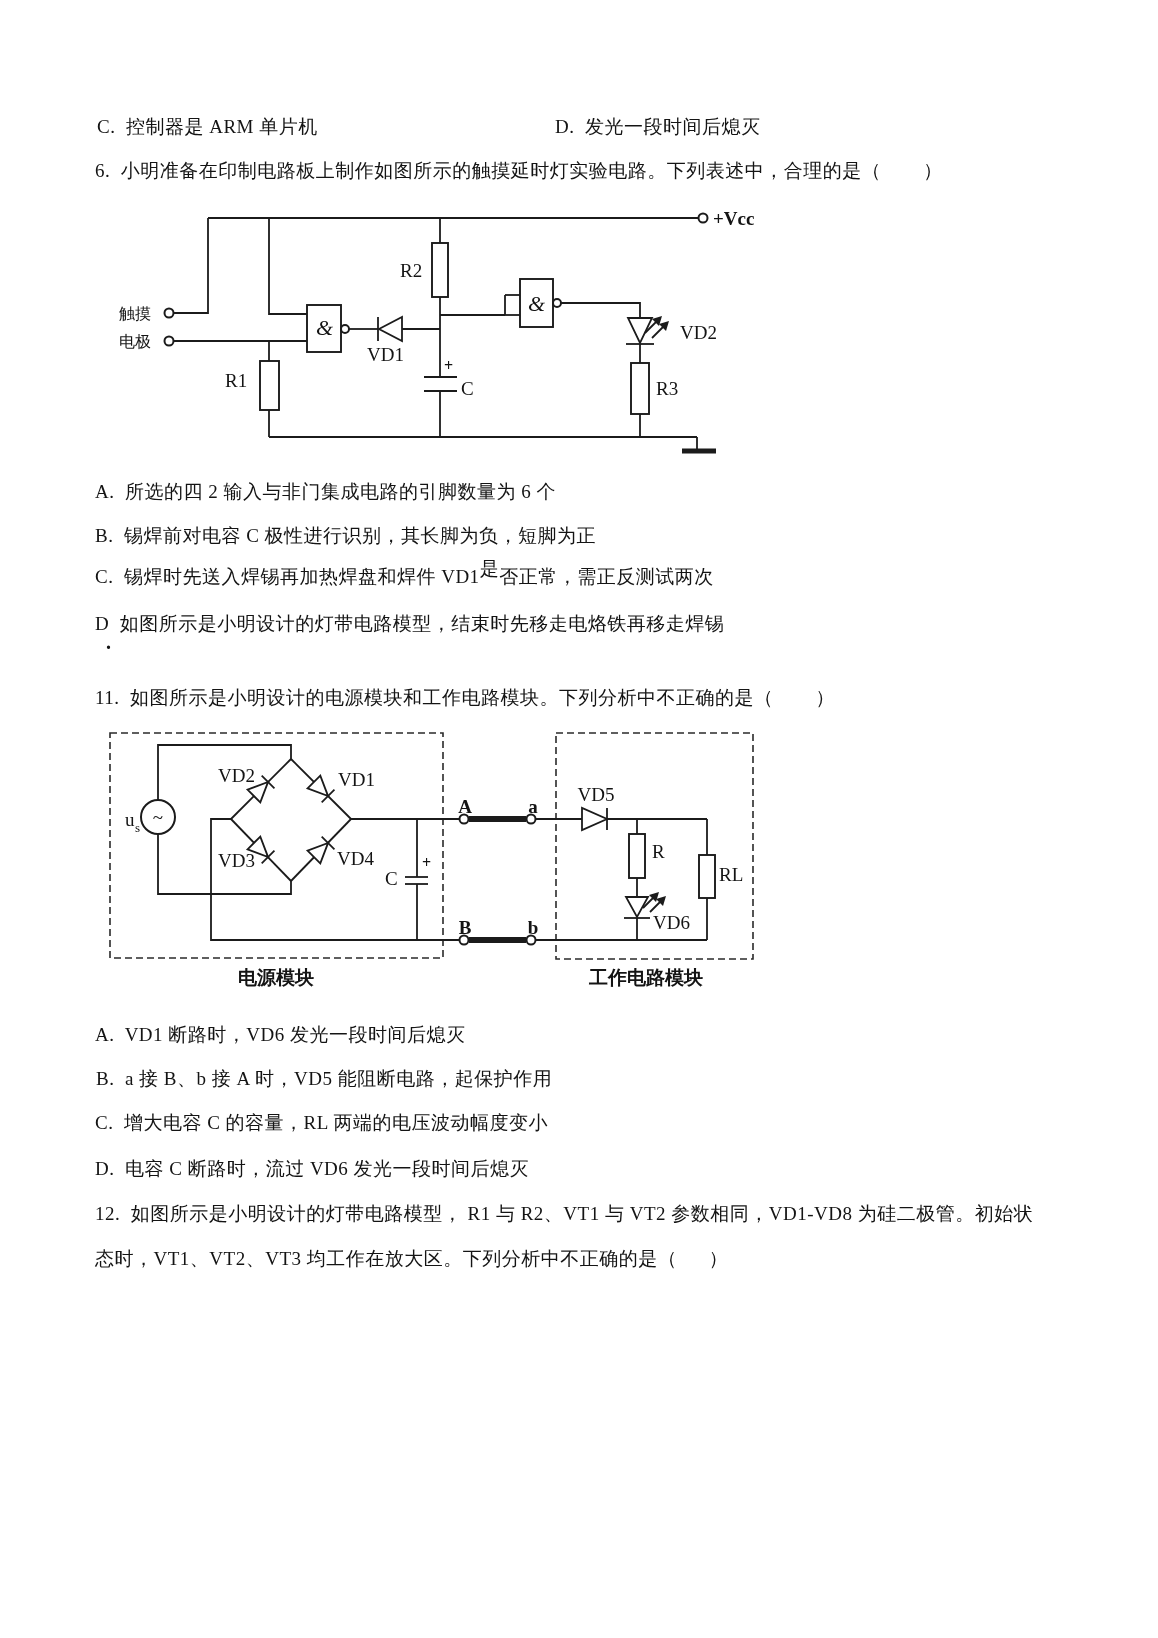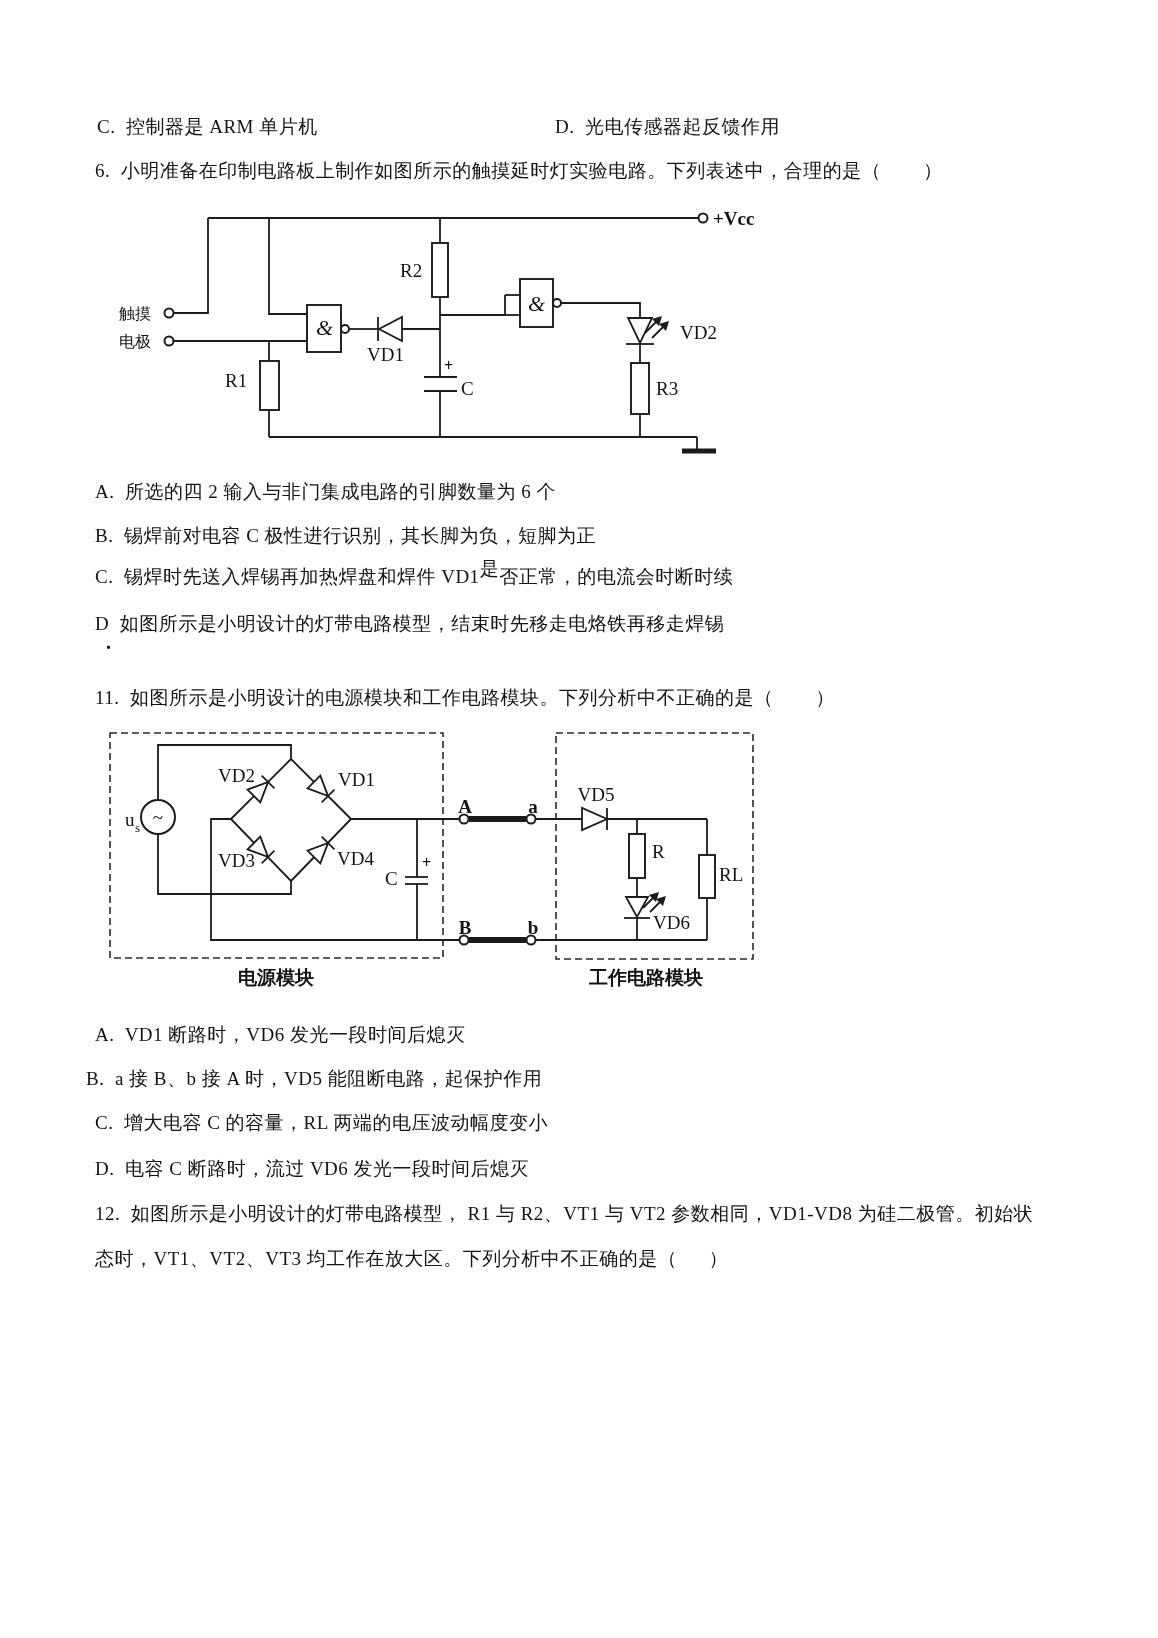--- a/index.html
+++ b/index.html
@@ -21,34 +21,34 @@
   svg text.amp{font-size:22px;font-style:italic;}
   svg text.plus{font-size:16px;font-weight:bold;}
   svg text.mod{font-size:19px;font-weight:600;}
   svg line.thick{stroke-width:6;}
   svg line.gnd{stroke-width:5;}
 </style>
 </head>
 <body>
 
 <div class="t" style="left:97px;top:116px">C.  控制器是 ARM 单片机</div>
-<div class="t" style="left:555px;top:116px">D.  光电传感器起反馈作用</div>
+<div class="t" style="left:555px;top:116px">D.  发光一段时间后熄灭</div>
 
 <div class="t" style="left:95px;top:160px">6.  小明准备在印制电路板上制作如图所示的触摸延时灯实验电路。下列表述中，合理的是（        ）</div>
 
 <div class="t" style="left:95px;top:481px">A.  所选的四 2 输入与非门集成电路的引脚数量为 6 个</div>
 <div class="t" style="left:95px;top:525px">B.  锡焊前对电容 C 极性进行识别，其长脚为负，短脚为正</div>
-<div class="t" style="left:95px;top:566px"><span>C.  锡焊时先送入焊锡再加热焊盘和焊件 VD1</span><span class="raised">是</span><span>否正常，的电流会时断时续</span></div>
+<div class="t" style="left:95px;top:566px"><span>C.  锡焊时先送入焊锡再加热焊盘和焊件 VD1</span><span class="raised">是</span><span>否正常，需正反测试两次</span></div>
 <div class="t" style="left:95px;top:613px">D  如图所示是小明设计的灯带电路模型，结束时先移走电烙铁再移走焊锡</div>
 <div class="t dot" style="left:106px;top:630px">.</div>
 
 <div class="t" style="left:95px;top:687px">11.  如图所示是小明设计的电源模块和工作电路模块。下列分析中不正确的是（        ）</div>
 
 <div class="t" style="left:95px;top:1024px">A.  VD1 断路时，VD6 发光一段时间后熄灭</div>
-<div class="t" style="left:86px;top:1068px">B.  a 接 B、b 接 A 时，VD5 能阻断电路，起保护作用</div>
+<div class="t" style="left:96px;top:1068px">B.  a 接 B、b 接 A 时，VD5 能阻断电路，起保护作用</div>
 <div class="t" style="left:95px;top:1112px">C.  增大电容 C 的容量，RL 两端的电压波动幅度变小</div>
 <div class="t" style="left:95px;top:1158px">D.  电容 C 断路时，流过 VD6 发光一段时间后熄灭</div>
 
 <div class="t" style="left:95px;top:1203px">12.  如图所示是小明设计的灯带电路模型， R1 与 R2、VT1 与 VT2 参数相同，VD1-VD8 为硅二极管。初始状</div>
 <div class="t" style="left:95px;top:1248px">态时，VT1、VT2、VT3 均工作在放大区。下列分析中不正确的是（      ）</div>
 
 <svg style="left:95px;top:195px" width="680" height="270" viewBox="0 0 680 270">
 
   <line x1="113" y1="23" x2="603" y2="23"></line>
   <circle class="term" cx="608" cy="23" r="4.5"></circle>

